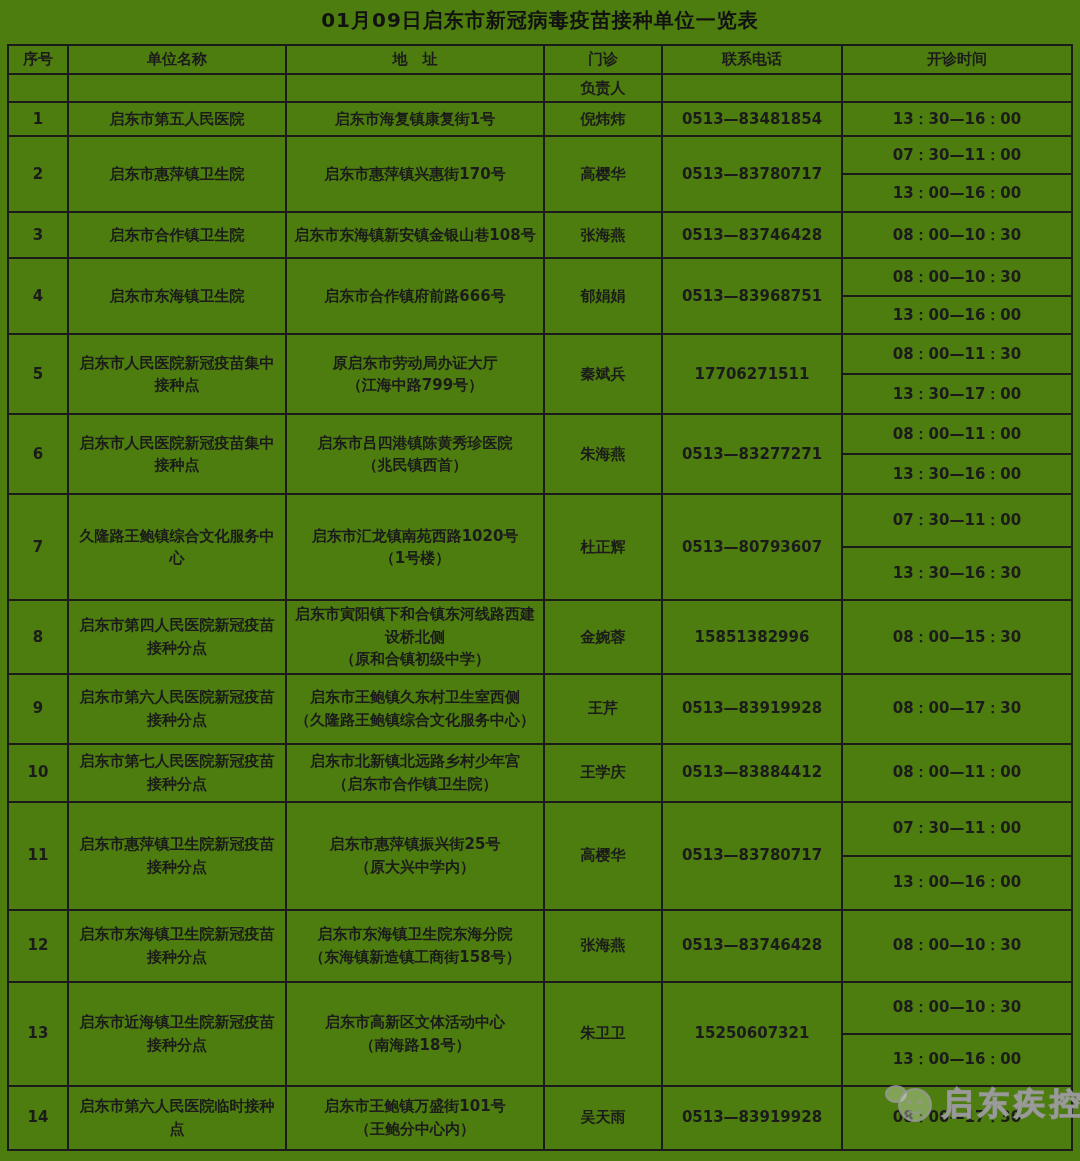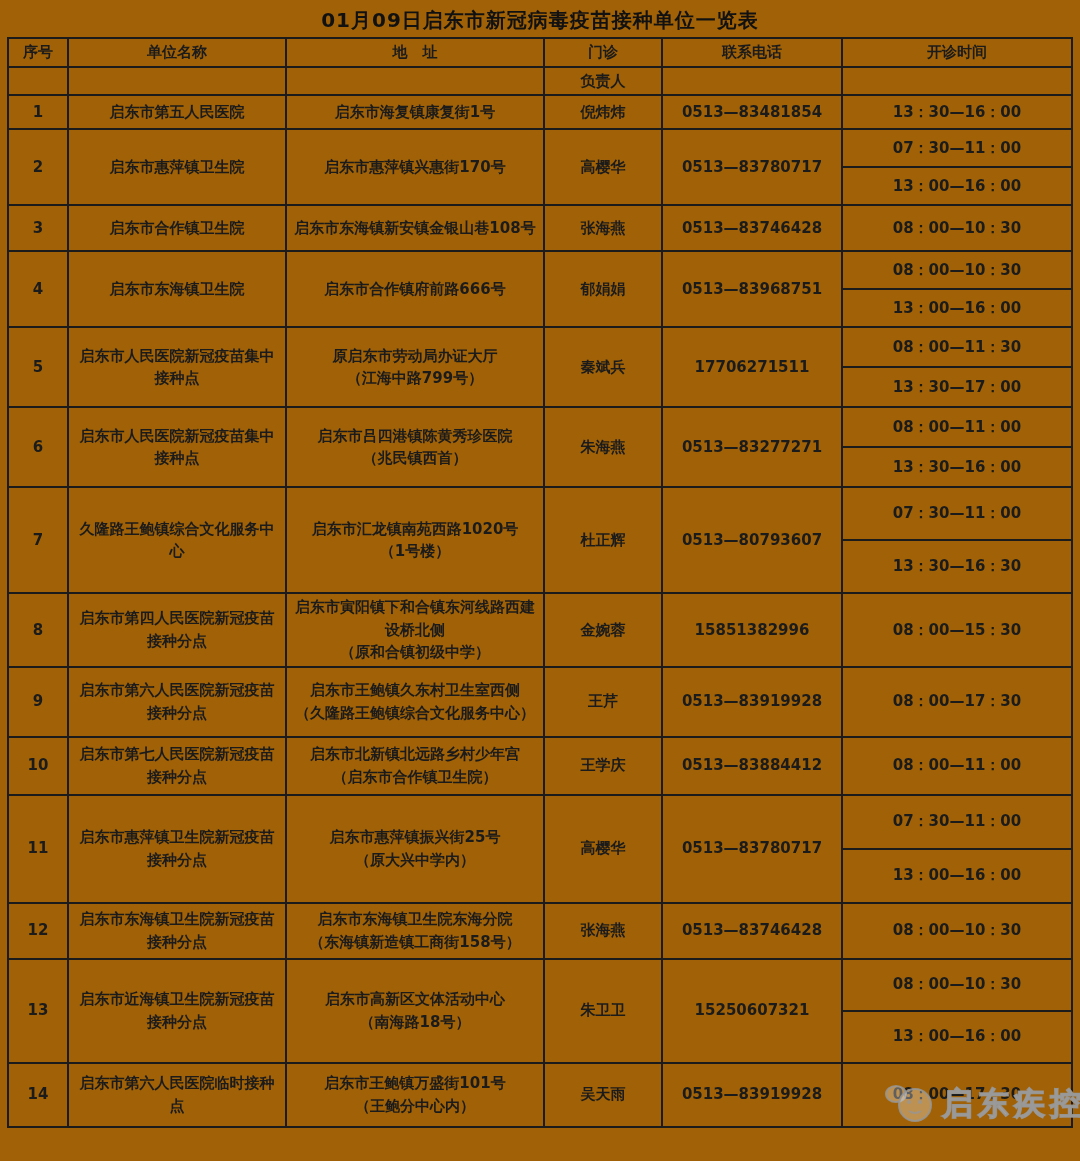--- a/index.html
+++ b/index.html
@@ -1,37 +1,37 @@
 <!DOCTYPE html>
 <html><head>
 <meta charset="utf-8">
 <style>
   html, body { margin: 0; padding: 0; background: #ffffff; }
   .page {
     position: relative;
     width: 1080px;
     height: 1161px;
-    background: #a16207;
+    background: #4d7c0f;
     font-family: "DejaVu Sans", "Liberation Sans", sans-serif;
     color: #1c1c1c;
     overflow: hidden;
   }
   .title {
     text-align: center;
     font-size: 20px;
     font-weight: 700;
     padding-top: 7px;
     letter-spacing: 1px;
     color: #111;
   }
   table.vax {
     border-collapse: collapse;
     table-layout: fixed;
     width: 1064px;
-    margin: 3px auto 0 auto;
+    margin: 10px auto 0 auto;
   }
   table.vax th, table.vax td {
     border: 2px solid #1b1b1b;
     text-align: center;
     vertical-align: middle;
     padding: 2px 6px;
     font-size: 15px;
     line-height: 1.5;
     color: #1b1b1b;
     overflow: hidden;
@@ -202,21 +202,21 @@
           <td rowspan="2" class="unit">启东市惠萍镇卫生院新冠疫苗接种分点</td>
           <td rowspan="2" class="addr">启东市惠萍镇振兴街25号
 （原大兴中学内）</td>
           <td rowspan="2">高樱华</td>
           <td rowspan="2">0513—83780717</td>
           <td>07：30—11：00</td>
         </tr>
         <tr style="height: 54px;">
           <td>13：00—16：00</td>
         </tr>
-        <tr style="height: 56px;">
+        <tr style="height: 72px;">
           <td>12</td>
           <td class="unit">启东市东海镇卫生院新冠疫苗接种分点</td>
           <td class="addr">启东市东海镇卫生院东海分院
 （东海镇新造镇工商街158号）</td>
           <td>张海燕</td>
           <td>0513—83746428</td>
           <td>08：00—10：30</td>
         </tr>
         <tr style="height: 52px;">
           <td rowspan="2">13</td>

